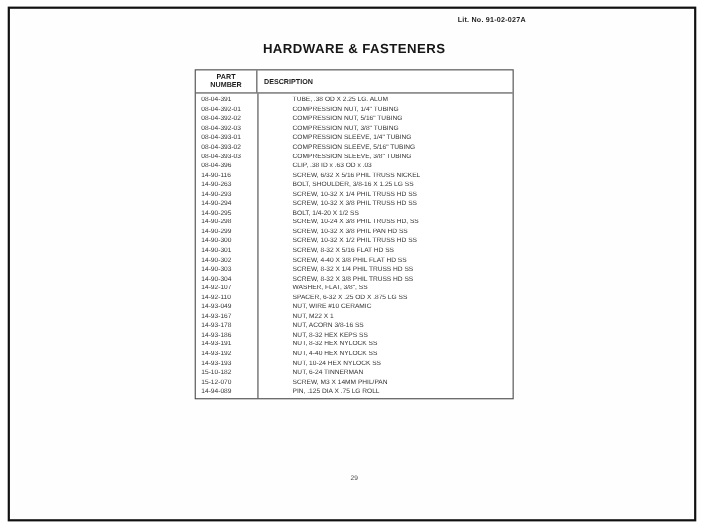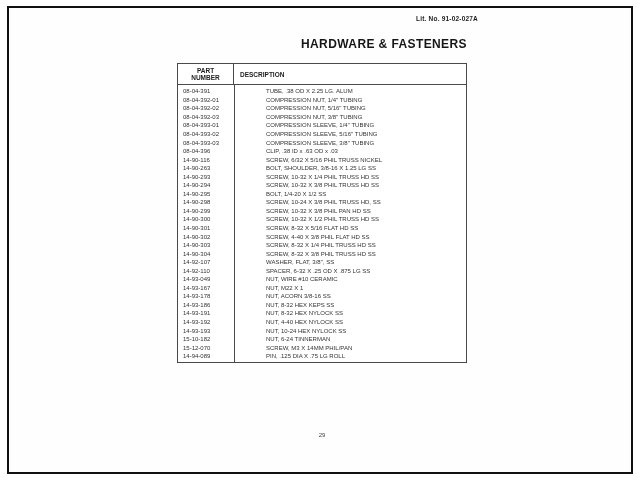--- a/index.html
+++ b/index.html
@@ -25,21 +25,21 @@
     font-weight: bold;
     letter-spacing: 0.2px;
     color: #1c1c1c;
     white-space: nowrap;
   }
   .doc-title {
     position: absolute;
     top: 37px;
     left: 177px;
     width: 290px;
-    text-align: right;
+    text-align: center;
     font-size: 12px;
     font-weight: bold;
     letter-spacing: 0.4px;
     color: #161616;
     white-space: nowrap;
   }
   .parts-table {
     position: absolute;
     left: 177px; top: 63px;
     width: 290px; height: 300px;

